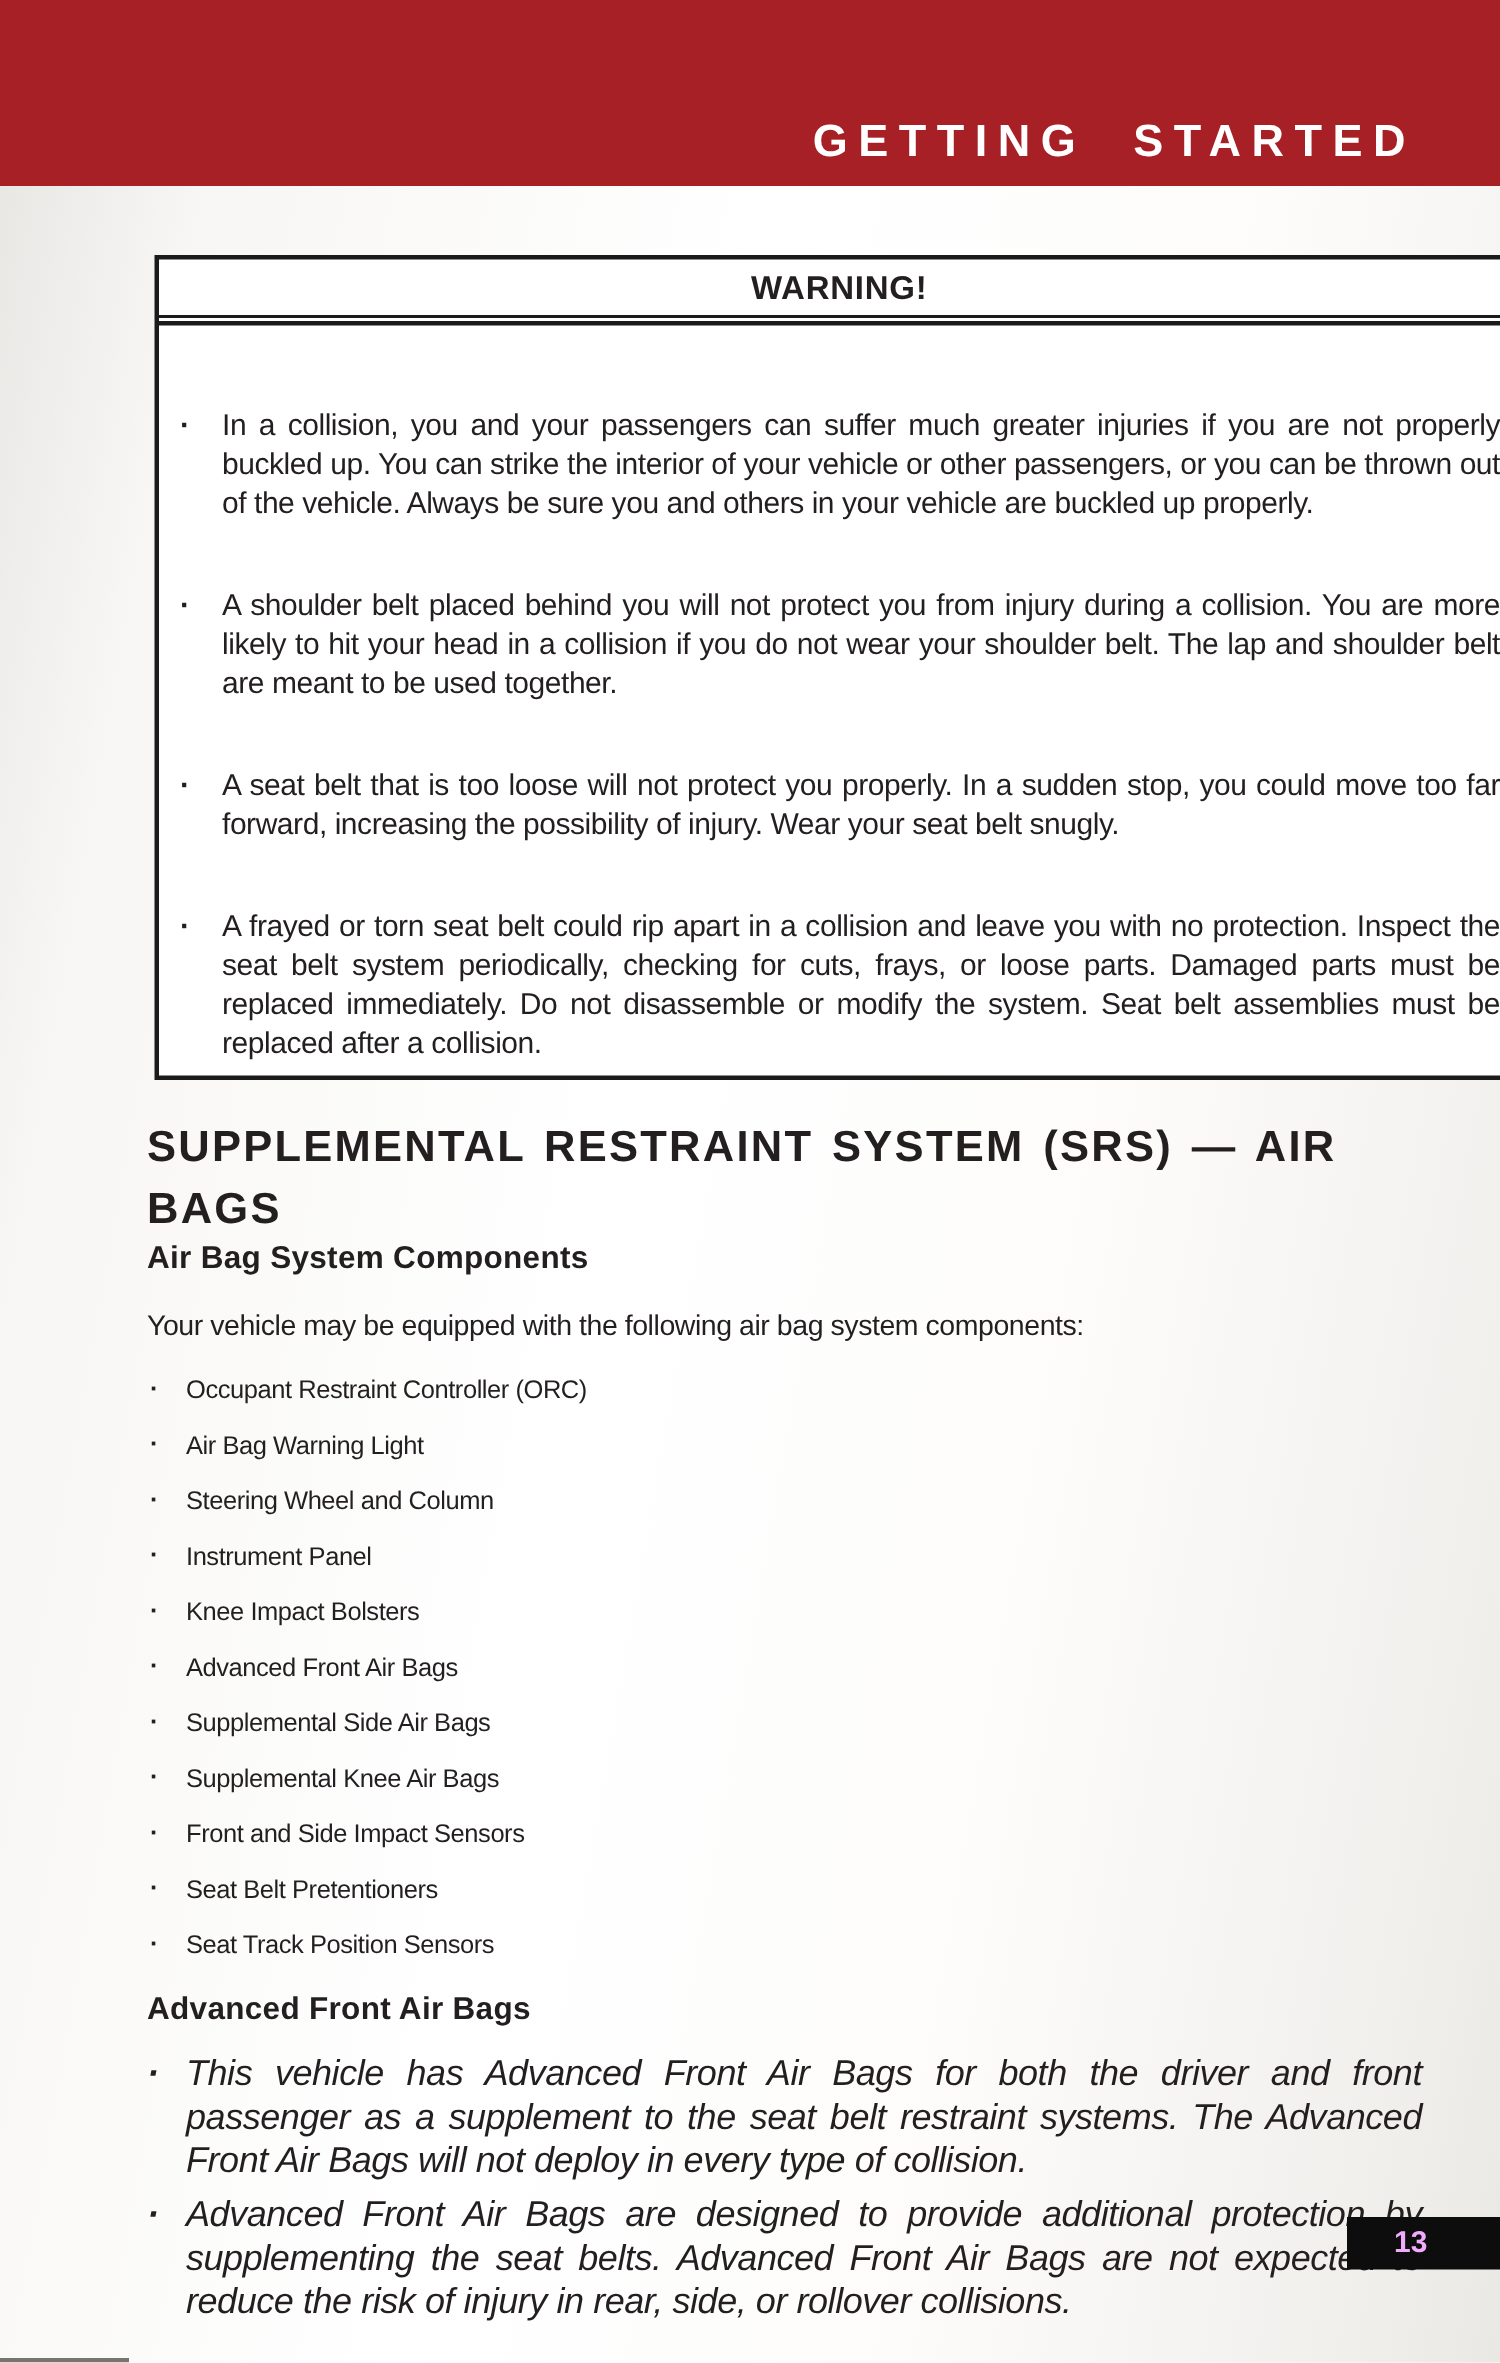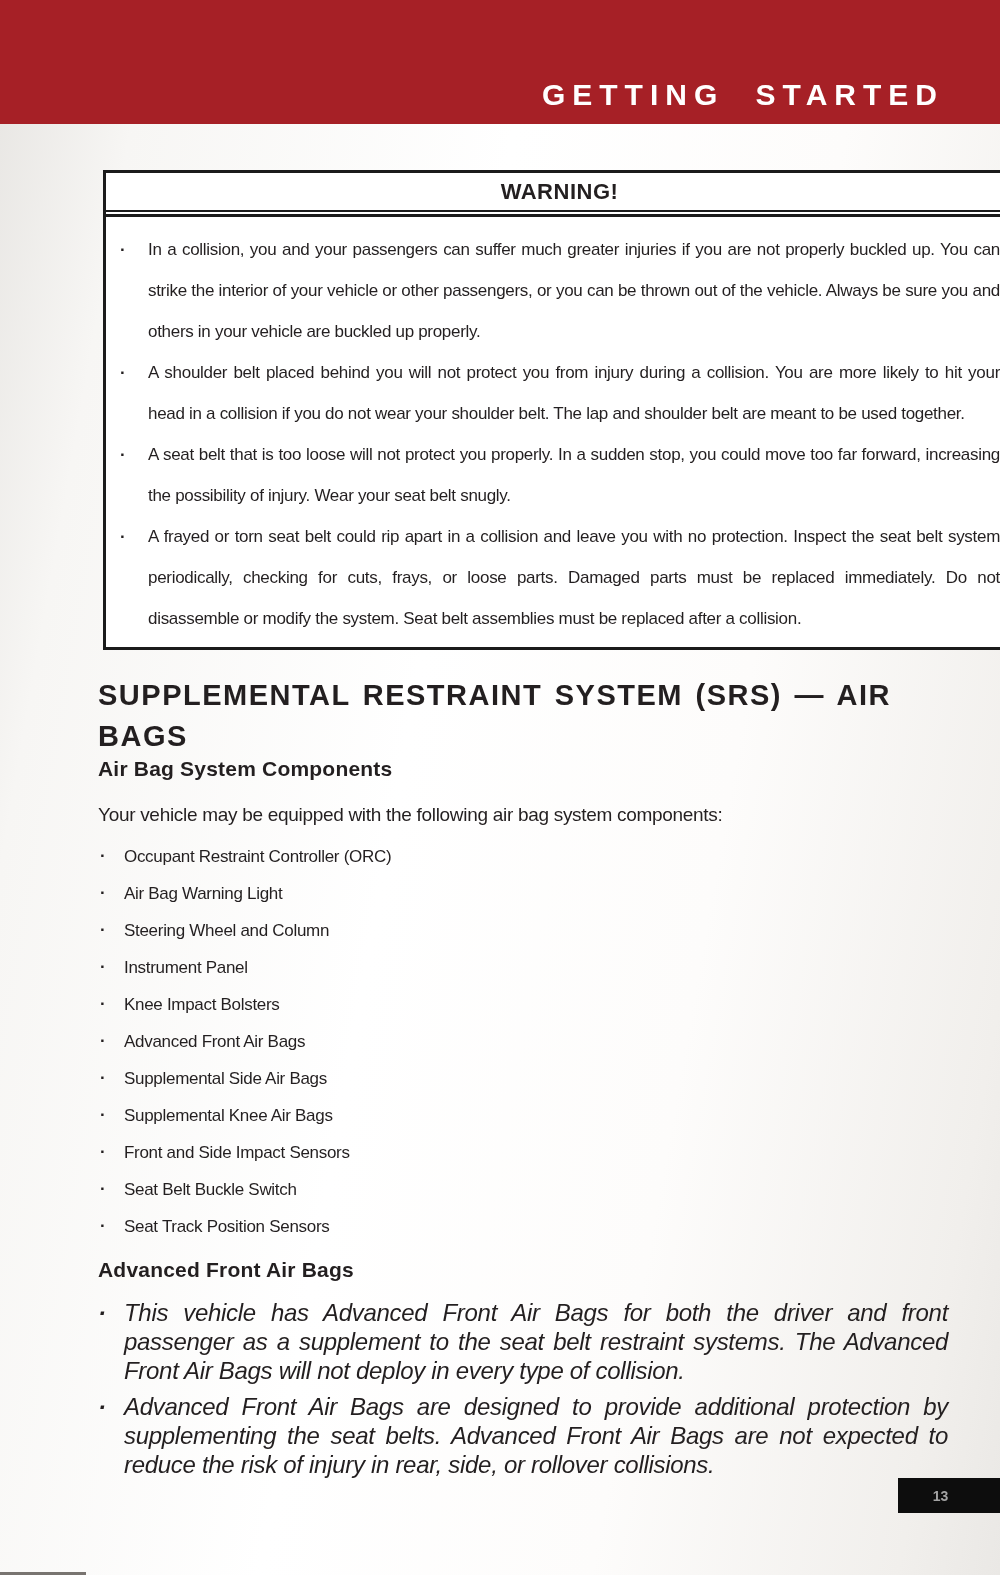--- a/index.html
+++ b/index.html
@@ -56,24 +56,25 @@
   }
   .warn-body {
     border-top: 3px solid #1b1b1b;
     margin-top: 2px;
     padding: 12px 13px 8px 12px;
   }
   .warn-body ul { list-style: none; }
   .warn-body li {
     position: relative;
     padding-left: 30px;
-    font-size: 17px;
-    line-height: 41px;
+    font-size: 20px;
+    line-height: 26px;
     letter-spacing: -0.3px;
     text-align: justify;
+    margin-top: 42px;
   }
   .warn-body li::before {
     content: "\00b7";
     position: absolute;
     left: 2px;
     top: 0;
     font-weight: bold;
   }
 
   
@@ -142,26 +143,26 @@
   }
 
   
   .page-badge {
     position: absolute;
     top: 1478px;
     right: 0;
     width: 102px;
     height: 35px;
     background: var(--badge-black, #0D0D0D);
-    color: #a3a3a3;
+    color: #f0abfc;
     display: flex;
     align-items: center;
     justify-content: center;
     padding-right: 17px;
-    font-size: 14px;
+    font-size: 20px;
     font-weight: bold;
   }
 
   
   .page-edge {
     position: absolute;
     bottom: 0;
     left: 0;
     width: 86px;
     height: 3px;
@@ -199,21 +200,21 @@
   <ul class="components-list">
     <li>Occupant Restraint Controller (ORC)</li>
     <li>Air Bag Warning Light</li>
     <li>Steering Wheel and Column</li>
     <li>Instrument Panel</li>
     <li>Knee Impact Bolsters</li>
     <li>Advanced Front Air Bags</li>
     <li>Supplemental Side Air Bags</li>
     <li>Supplemental Knee Air Bags</li>
     <li>Front and Side Impact Sensors</li>
-    <li>Seat Belt Buckle Switch</li>
+    <li>Seat Belt Pretentioners</li>
     <li>Seat Track Position Sensors</li>
   </ul>
 
   <h2 class="sub-heading advanced-heading">Advanced Front Air Bags</h2>
 
   <ul class="advanced-list">
     <li>This vehicle has Advanced Front Air Bags for both the driver and front passenger as a supplement to the seat belt restraint systems. The Advanced Front Air Bags will not deploy in every type of collision.</li>
     <li>Advanced Front Air Bags are designed to provide additional protection by supplementing the seat belts. Advanced Front Air Bags are not expected to reduce the risk of injury in rear, side, or rollover collisions.</li>
   </ul>
 

